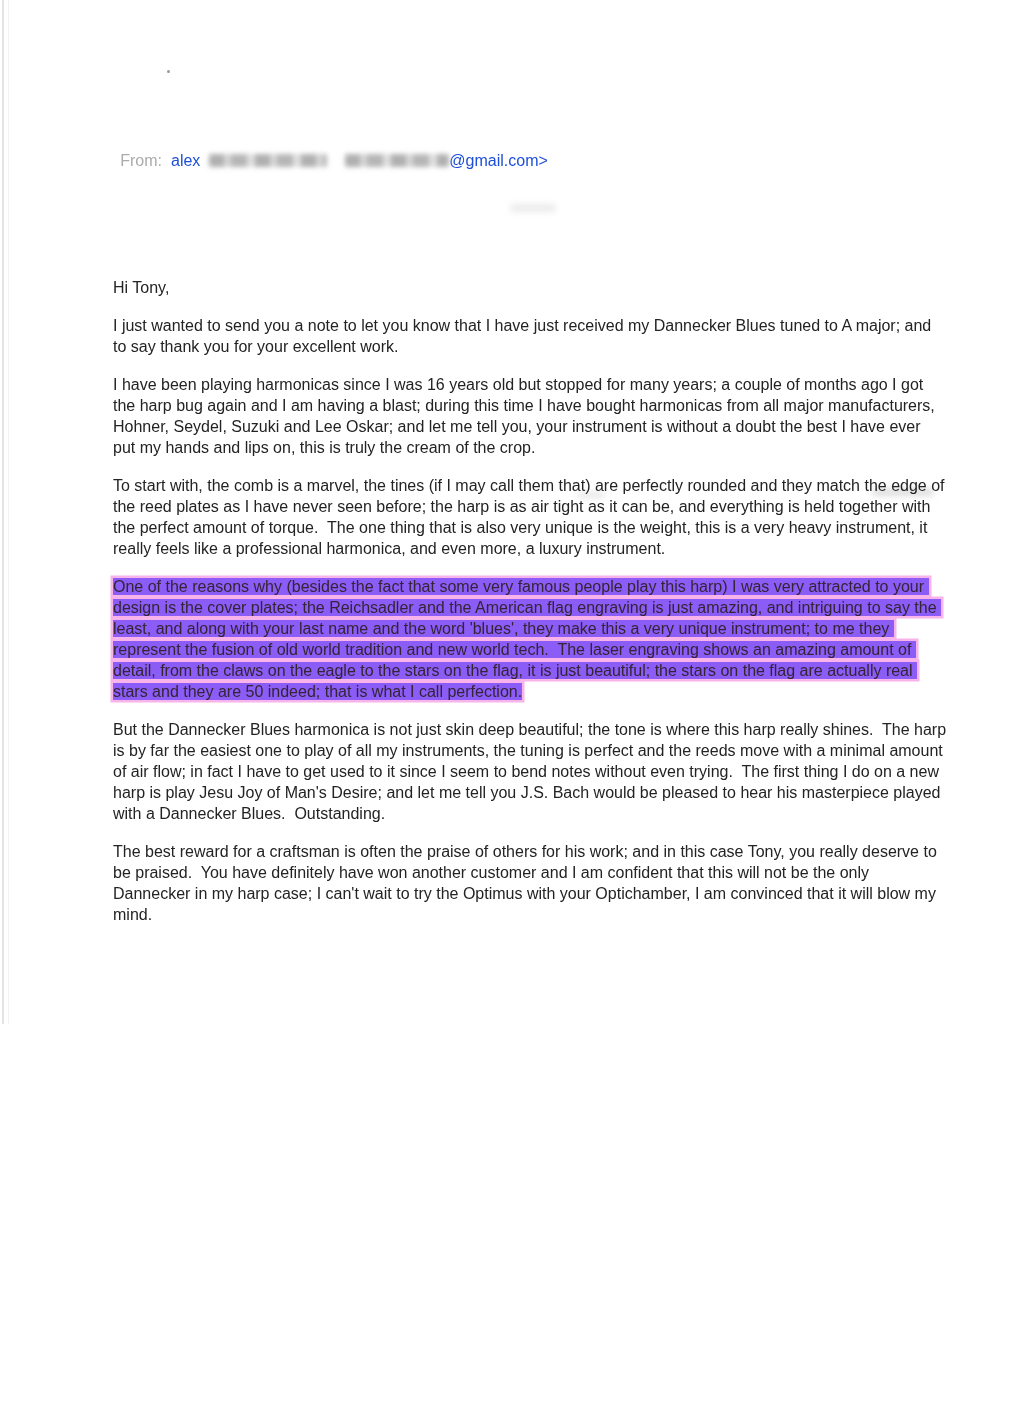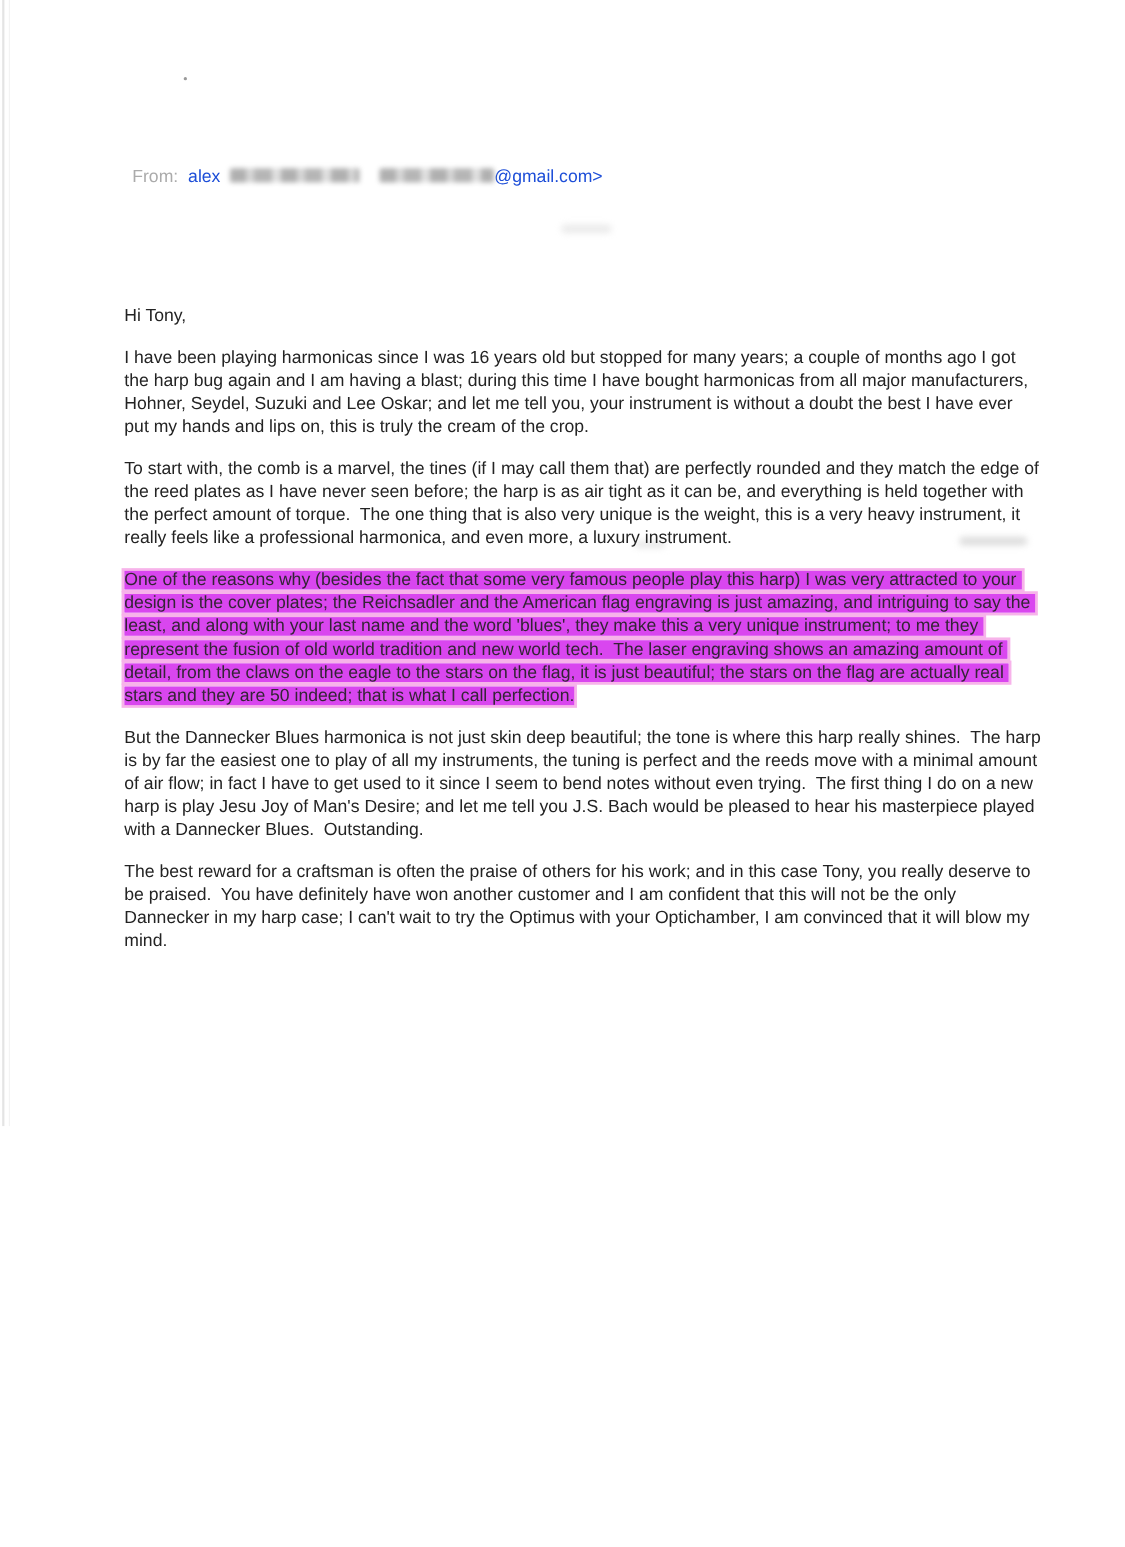--- a/index.html
+++ b/index.html
@@ -44,21 +44,21 @@
       #6f6f6f 0 15px, #b5b5b5 15px 22px, #7a7a7a 22px 38px, #c6c6c6 38px 46px);
   }
   .redact-1 { width: 118px; margin-left: 9px; }
   .redact-2 { width: 104px; margin-left: 18px; }
 
   
   .body { position: absolute; top: 277px; left: 89px; width: 834px; font-size: 16px; line-height: 21px; margin-left: 24px; }
   .body p { margin: 0 0 17px 0; white-space: pre-wrap; }
   .body p:last-child { margin-bottom: 0; }
   .hl {
-    background: #d946ef;
+    background: #8b5cf6;
     box-shadow: 0 0 0 2.5px #f7b3ea;
     color: #342435;
     -webkit-box-decoration-break: clone;
     box-decoration-break: clone;
   }
 </style>
 </head>
 <body>
 
 <div class="page">
@@ -75,20 +75,21 @@
 
   <div class="header">
     <div class="hrow">
       <span class="hlabel">From:</span>
       <span class="hvalue"><span>alex</span><span class="redact redact-1"></span><span class="redact redact-2"></span><span>@gmail.com&gt;</span></span>
     </div>
   </div>
 
   <div class="body">
     <p>Hi Tony,</p>
+    <p>I just wanted to send you a note to let you know that I have just received my Dannecker Blues tuned to A major; and to say thank you for your excellent work.</p>
     <p>I have been playing harmonicas since I was 16 years old but stopped for many years; a couple of months ago I got the harp bug again and I am having a blast; during this time I have bought harmonicas from all major manufacturers, Hohner, Seydel, Suzuki and Lee Oskar; and let me tell you, your instrument is without a doubt the best I have ever put my hands and lips on, this is truly the cream of the crop.</p>
     <p>To start with, the comb is a marvel, the tines (if I may call them that) are perfectly rounded and they match the edge of the reed plates as I have never seen before; the harp is as air tight as it can be, and everything is held together with the perfect amount of torque.  The one thing that is also very unique is the weight, this is a very heavy instrument, it really feels like a professional harmonica, and even more, a luxury instrument.</p>
     <p><span class="hl">One of the reasons why (besides the fact that some very famous people play this harp) I was very attracted to your design is the cover plates; the Reichsadler and the American flag engraving is just amazing, and intriguing to say the least, and along with your last name and the word 'blues', they make this a very unique instrument; to me they represent the fusion of old world tradition and new world tech.  The laser engraving shows an amazing amount of detail, from the claws on the eagle to the stars on the flag, it is just beautiful; the stars on the flag are actually real stars and they are 50 indeed; that is what I call perfection.</span></p>
     <p>But the Dannecker Blues harmonica is not just skin deep beautiful; the tone is where this harp really shines.  The harp is by far the easiest one to play of all my instruments, the tuning is perfect and the reeds move with a minimal amount of air flow; in fact I have to get used to it since I seem to bend notes without even trying.  The first thing I do on a new harp is play Jesu Joy of Man's Desire; and let me tell you J.S. Bach would be pleased to hear his masterpiece played with a Dannecker Blues.  Outstanding.</p>
     <p>The best reward for a craftsman is often the praise of others for his work; and in this case Tony, you really deserve to be praised.  You have definitely have won another customer and I am confident that this will not be the only Dannecker in my harp case; I can't wait to try the Optimus with your Optichamber, I am convinced that it will blow my mind.</p>
   </div>
 
 </div>
 
 </body></html>

